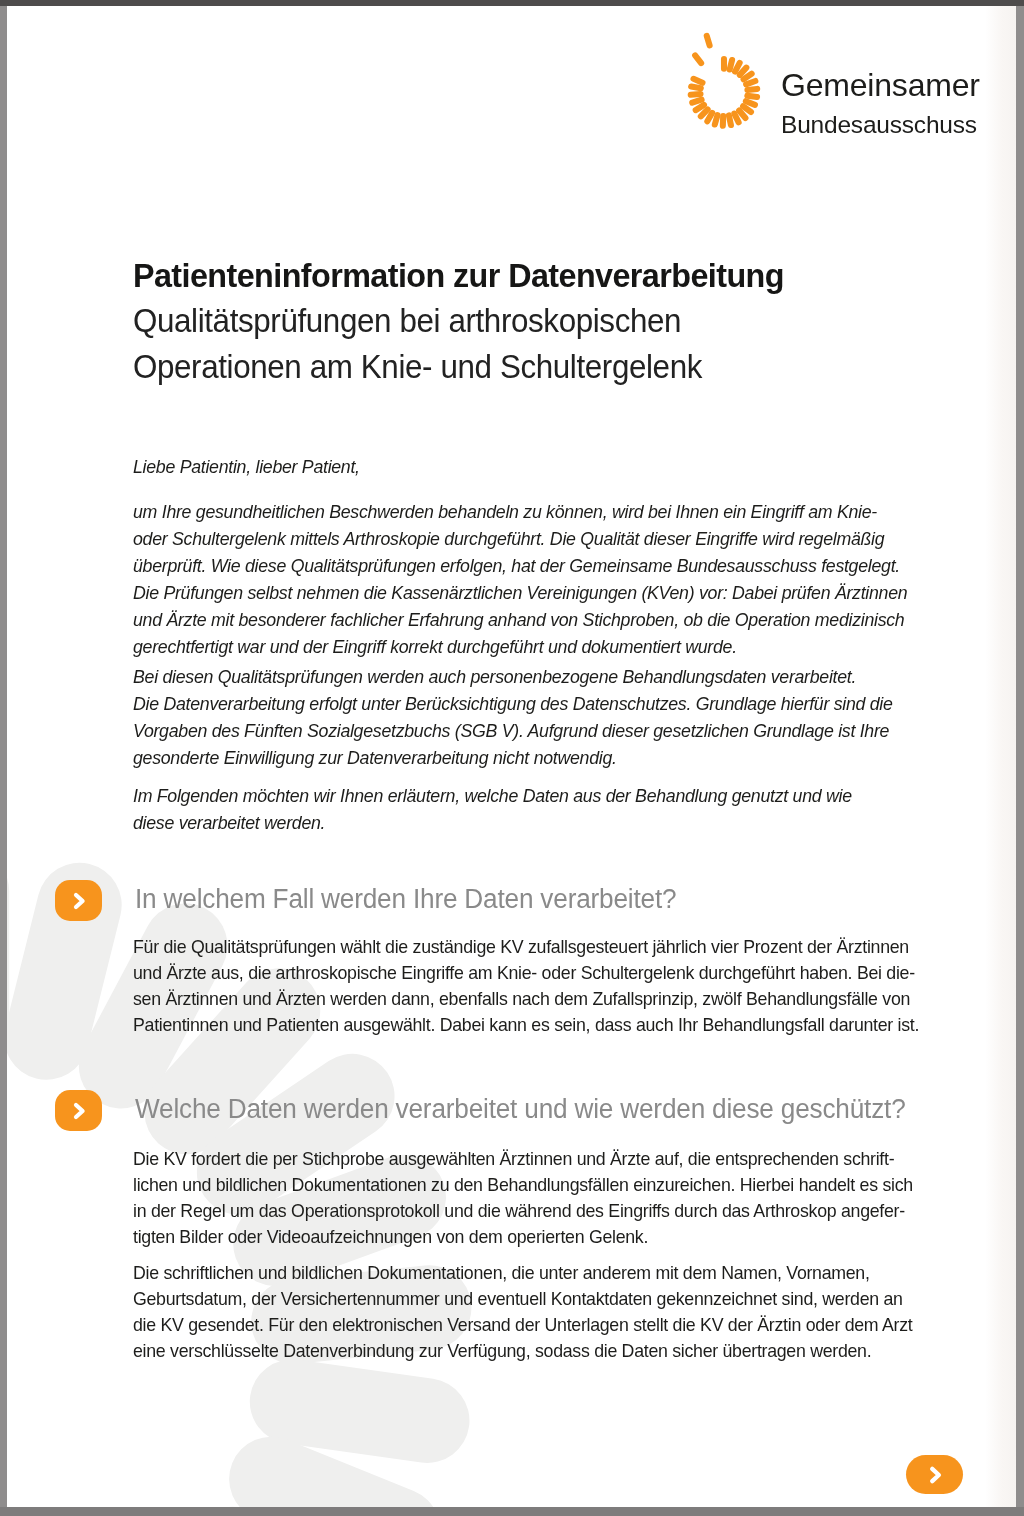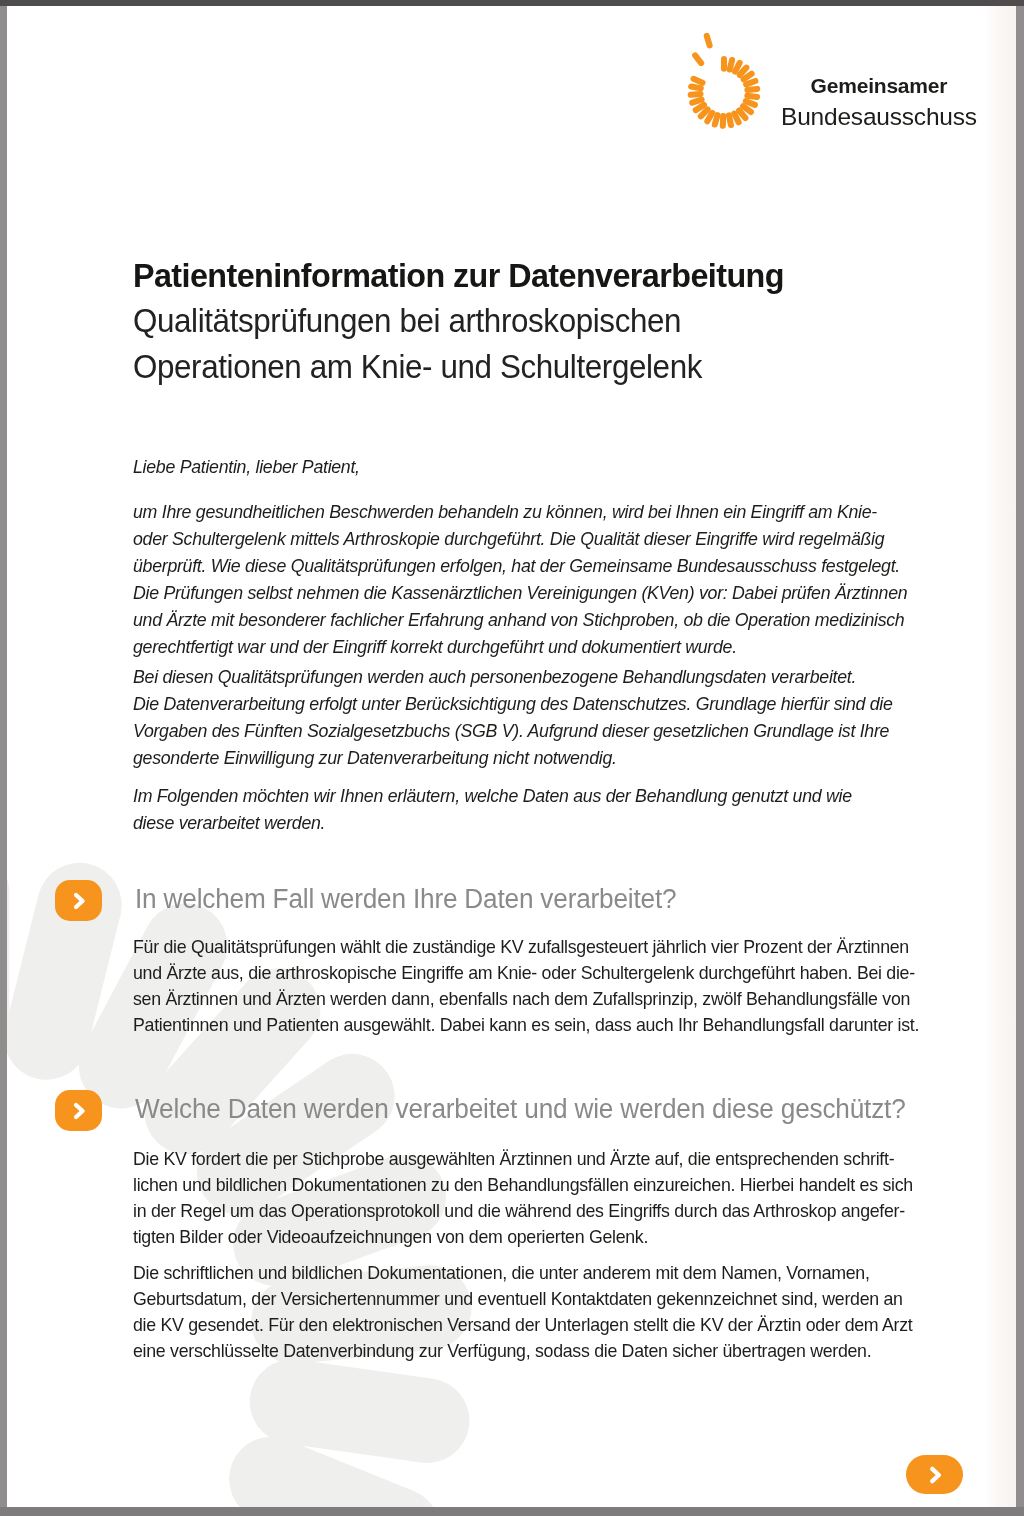--- a/index.html
+++ b/index.html
@@ -14,22 +14,22 @@
     position:absolute;left:7px;top:6px;right:8px;bottom:9px;
     background:#ffffff;overflow:hidden;
   }
   .scan-edge{
     position:absolute;right:0;top:0;bottom:0;width:31px;z-index:0;
     background:linear-gradient(to right,#ffffff 0%,#f9f6f4 55%,#f6f3f1 100%);
   }
   .watermark{position:absolute;left:-820px;top:414px;z-index:0;color:#efefee;}
   .logo-mark{position:absolute;left:661px;top:19px;width:112px;height:118px;z-index:2;color:#f7941d;}
   .brand{position:absolute;left:774px;top:64px;z-index:2;color:#1d1d1b;}
-  .brand .b1{font-size:21px;font-weight:700;line-height:31px;letter-spacing:-0.2px;text-align:center;}
-  .brand .b2{font-size:24.5px;font-weight:400;line-height:31px;letter-spacing:-0.2px;}
+  .brand .b1{font-size:32px;font-weight:400;line-height:31px;letter-spacing:-0.2px;}
+  .brand .b2{font-size:24.5px;font-weight:400;line-height:31px;letter-spacing:-0.2px;margin-top:8px;}
   .title{position:absolute;left:126px;top:246px;z-index:2;color:#161615;transform:scaleX(0.95);transform-origin:left top;white-space:nowrap;}
   .title .t-main{font-size:34px;font-weight:700;line-height:46px;letter-spacing:-0.6px;}
   .title .t-sub{font-size:33px;font-weight:400;line-height:46px;letter-spacing:-0.4px;color:#222;}
   .salutation{
     position:absolute;left:126px;top:450px;z-index:2;font-size:18.5px;font-style:italic;color:#1d1d1b;
     transform:scaleX(0.96);transform-origin:left top;letter-spacing:-0.3px;white-space:nowrap;
   }
   .para{position:absolute;left:126px;z-index:2;transform:scaleX(0.96);transform-origin:left top;white-space:nowrap;color:#1d1d1b;}
   .para .line{font-size:18.5px;letter-spacing:-0.3px;}
   .para.italic .line{font-style:italic;line-height:27px;}

